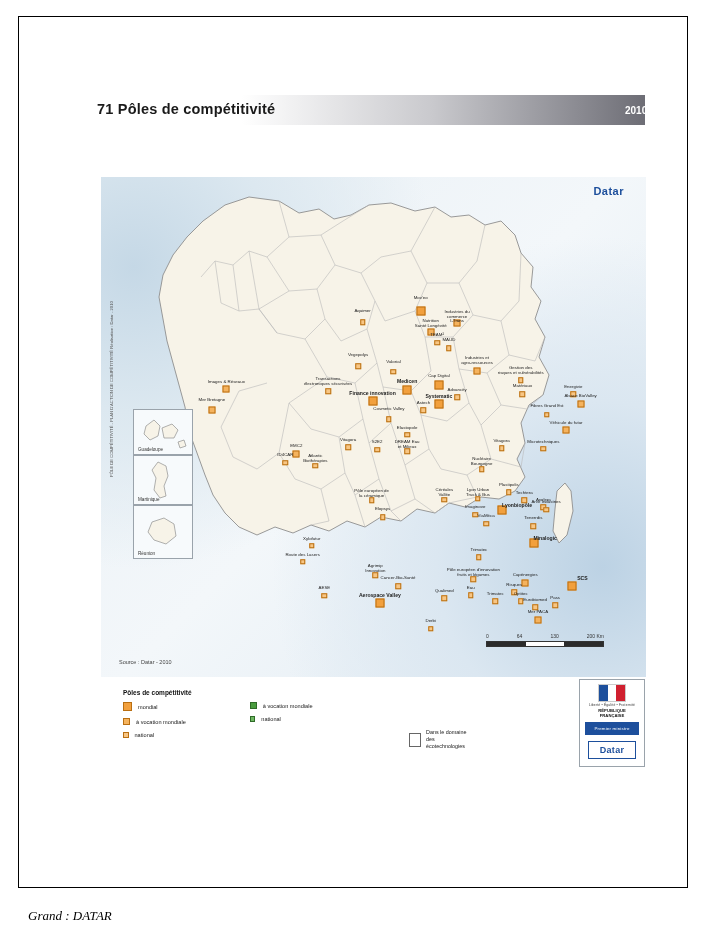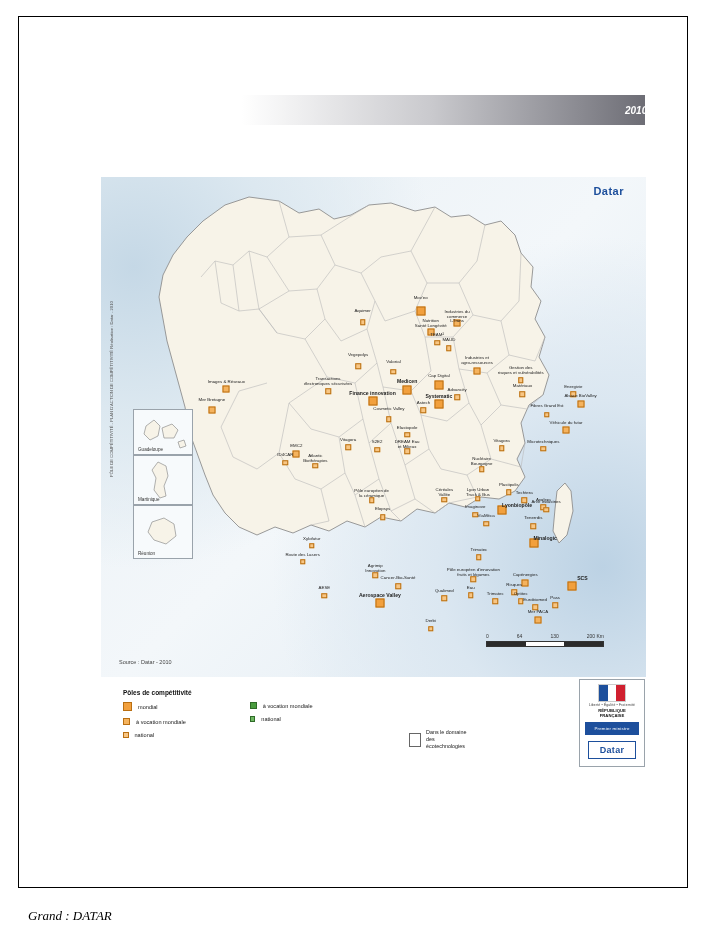--- a/index.html
+++ b/index.html
@@ -55,21 +55,20 @@
     color: #1a1a1a;
     letter-spacing: 0.2px;
   }
   .title-year {
     position: absolute;
     left: 606px;
     top: 88px;
     font-size: 10px;
     font-weight: bold;
     color: #ffffff;
-    font-style: italic;
   }
 
   
   .map-panel {
     position: absolute;
     left: 82px;
     top: 160px;
     width: 545px;
     height: 500px;
     background: #eef3f7;
@@ -279,20 +278,21 @@
     color: #1d4f9c;
     letter-spacing: .3px;
   }
 </style>
 </head>
 <body>
 
 <div class="page-frame">
 
   <div class="title-bar"></div>
+  <div class="title-text">71 Pôles de compétitivité</div>
   <div class="title-year">2010</div>
 
   <div class="map-panel">
     <div class="sea-grad"></div>
 
     <div class="datar-mapmark">Datar</div>
 
     <div class="france">
       <svg width="450" height="440" viewBox="0 0 450 440" xmlns="http://www.w3.org/2000/svg">
         <g>

